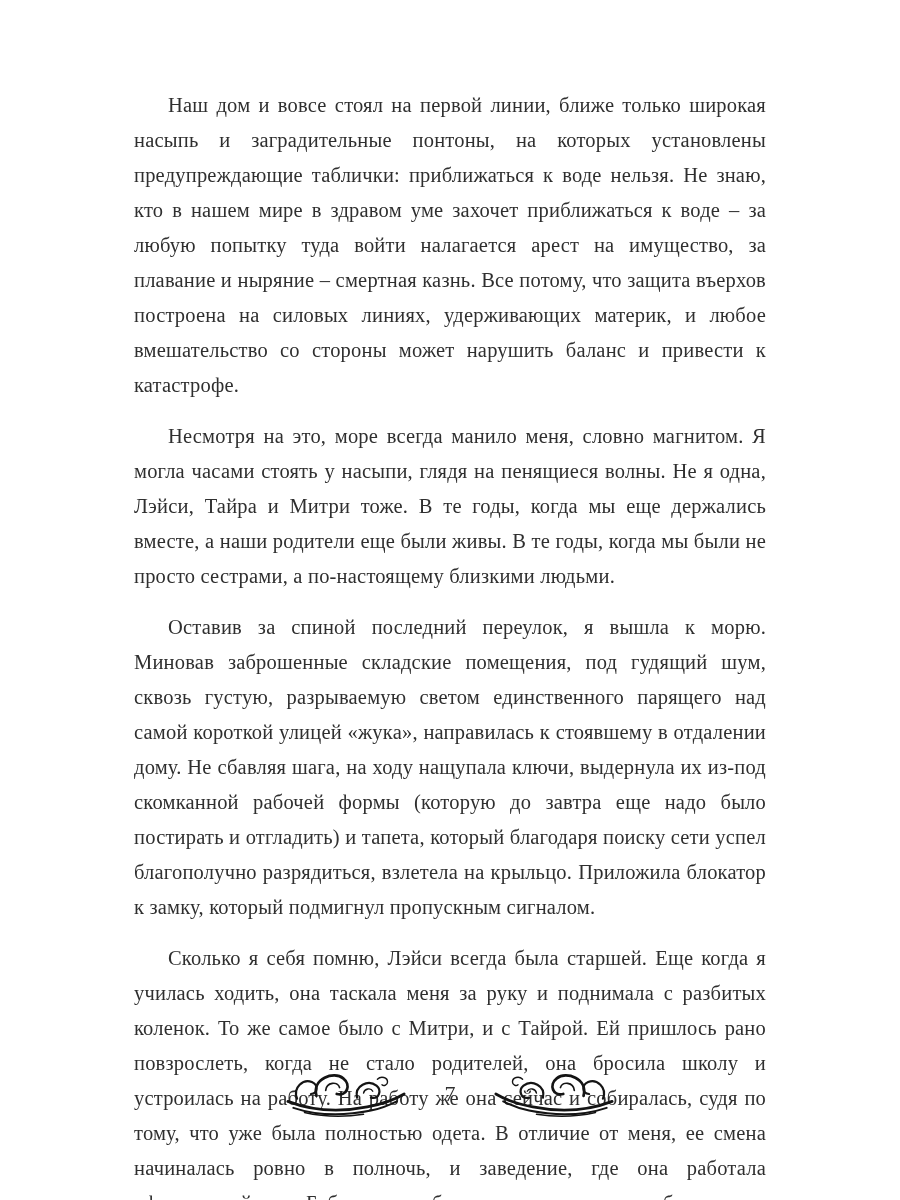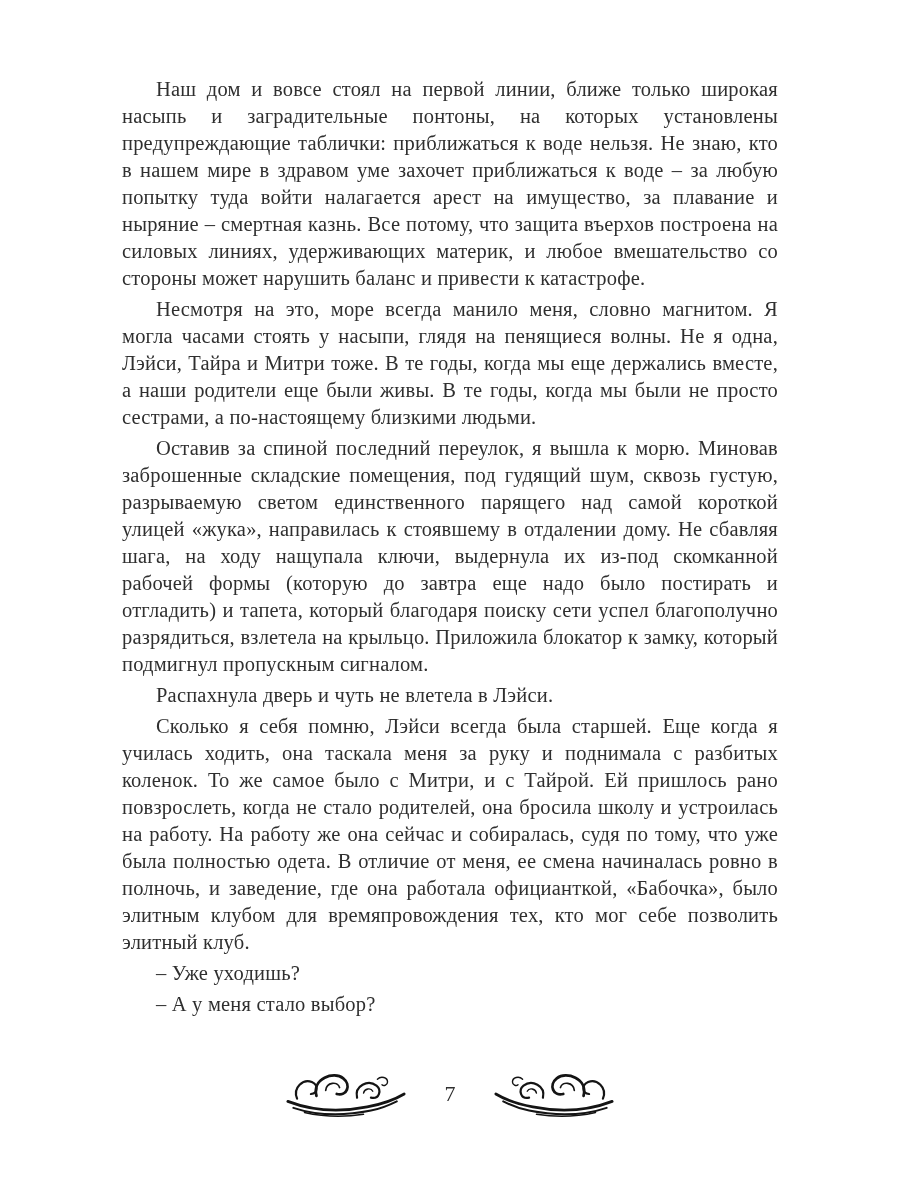--- a/index.html
+++ b/index.html
@@ -19,23 +19,23 @@
     inset: 0;
   }
   .text-block {
     position: absolute;
     top: 72px;
     left: 118px;
     width: 664px;
     color: #2f2f2f;
   }
   .para {
-    margin: 4px;
+    margin: 16px;
     font-size: 20.5px;
-    line-height: 27px;
+    line-height: 35px;
     text-align: justify;
     text-indent: 34px;
     letter-spacing: 0.2px;
     hyphens: auto;
     -webkit-hyphens: auto;
   }
   .footer {
     position: absolute;
     top: 1068px;
     left: 0;
@@ -63,21 +63,20 @@
 </style>
 </head>
 <body>
 
 <div class="page">
 
   <div class="text-block">
       <p class="para">Наш дом и вовсе стоял на первой линии, ближе только широкая насыпь и заградительные понтоны, на которых установлены предупреждающие таблички: приближаться к воде нельзя. Не знаю, кто в нашем мире в здравом уме захочет приближаться к воде – за любую попытку туда войти налагается арест на имущество, за плавание и ныряние – смертная казнь. Все потому, что защита въерхов построена на силовых линиях, удерживающих материк, и любое вмешательство со стороны может нарушить баланс и привести к катастрофе.</p>
       <p class="para">Несмотря на это, море всегда манило меня, словно магнитом. Я могла часами стоять у насыпи, глядя на пенящиеся волны. Не я одна, Лэйси, Тайра и Митри тоже. В те годы, когда мы еще держались вместе, а наши родители еще были живы. В те годы, когда мы были не просто сестрами, а по-настоящему близкими людьми.</p>
       <p class="para">Оставив за спиной последний переулок, я вышла к морю. Миновав заброшенные складские помещения, под гудящий шум, сквозь густую, разрываемую светом единственного парящего над самой короткой улицей «жука», направилась к стоявшему в отдалении дому. Не сбавляя шага, на ходу нащупала ключи, выдернула их из-под скомканной рабочей формы (которую до завтра еще надо было постирать и отгладить) и тапета, который благодаря поиску сети успел благополучно разрядиться, взлетела на крыльцо. Приложила блокатор к замку, который подмигнул пропускным сигналом.</p>
-      <p class="para">Распахнула дверь и чуть не влетела в Лэйси.</p>
       <p class="para">Сколько я себя помню, Лэйси всегда была старшей. Еще когда я училась ходить, она таскала меня за руку и поднимала с разбитых коленок. То же самое было с Митри, и с Тайрой. Ей пришлось рано повзрослеть, когда не стало родителей, она бросила школу и устроилась на работу. На работу же она сейчас и собиралась, судя по тому, что уже была полностью одета. В отличие от меня, ее смена начиналась ровно в полночь, и заведение, где она работала официанткой, «Бабочка», было элитным клубом для времяпровождения тех, кто мог себе позволить элитный клуб.</p>
       <p class="para">– Уже уходишь?</p>
       <p class="para">– А у меня стало выбор?</p>
     </div>
 
   <div class="footer">
 
     <svg class="wave" viewBox="0 0 130 52" xmlns="http://www.w3.org/2000/svg">
       <g fill="none" stroke="#141414" stroke-linecap="round">
         <path stroke-width="3" d="M2 34 C 28 44, 58 46, 88 40 C 104 37, 118 32, 128 26"></path>

